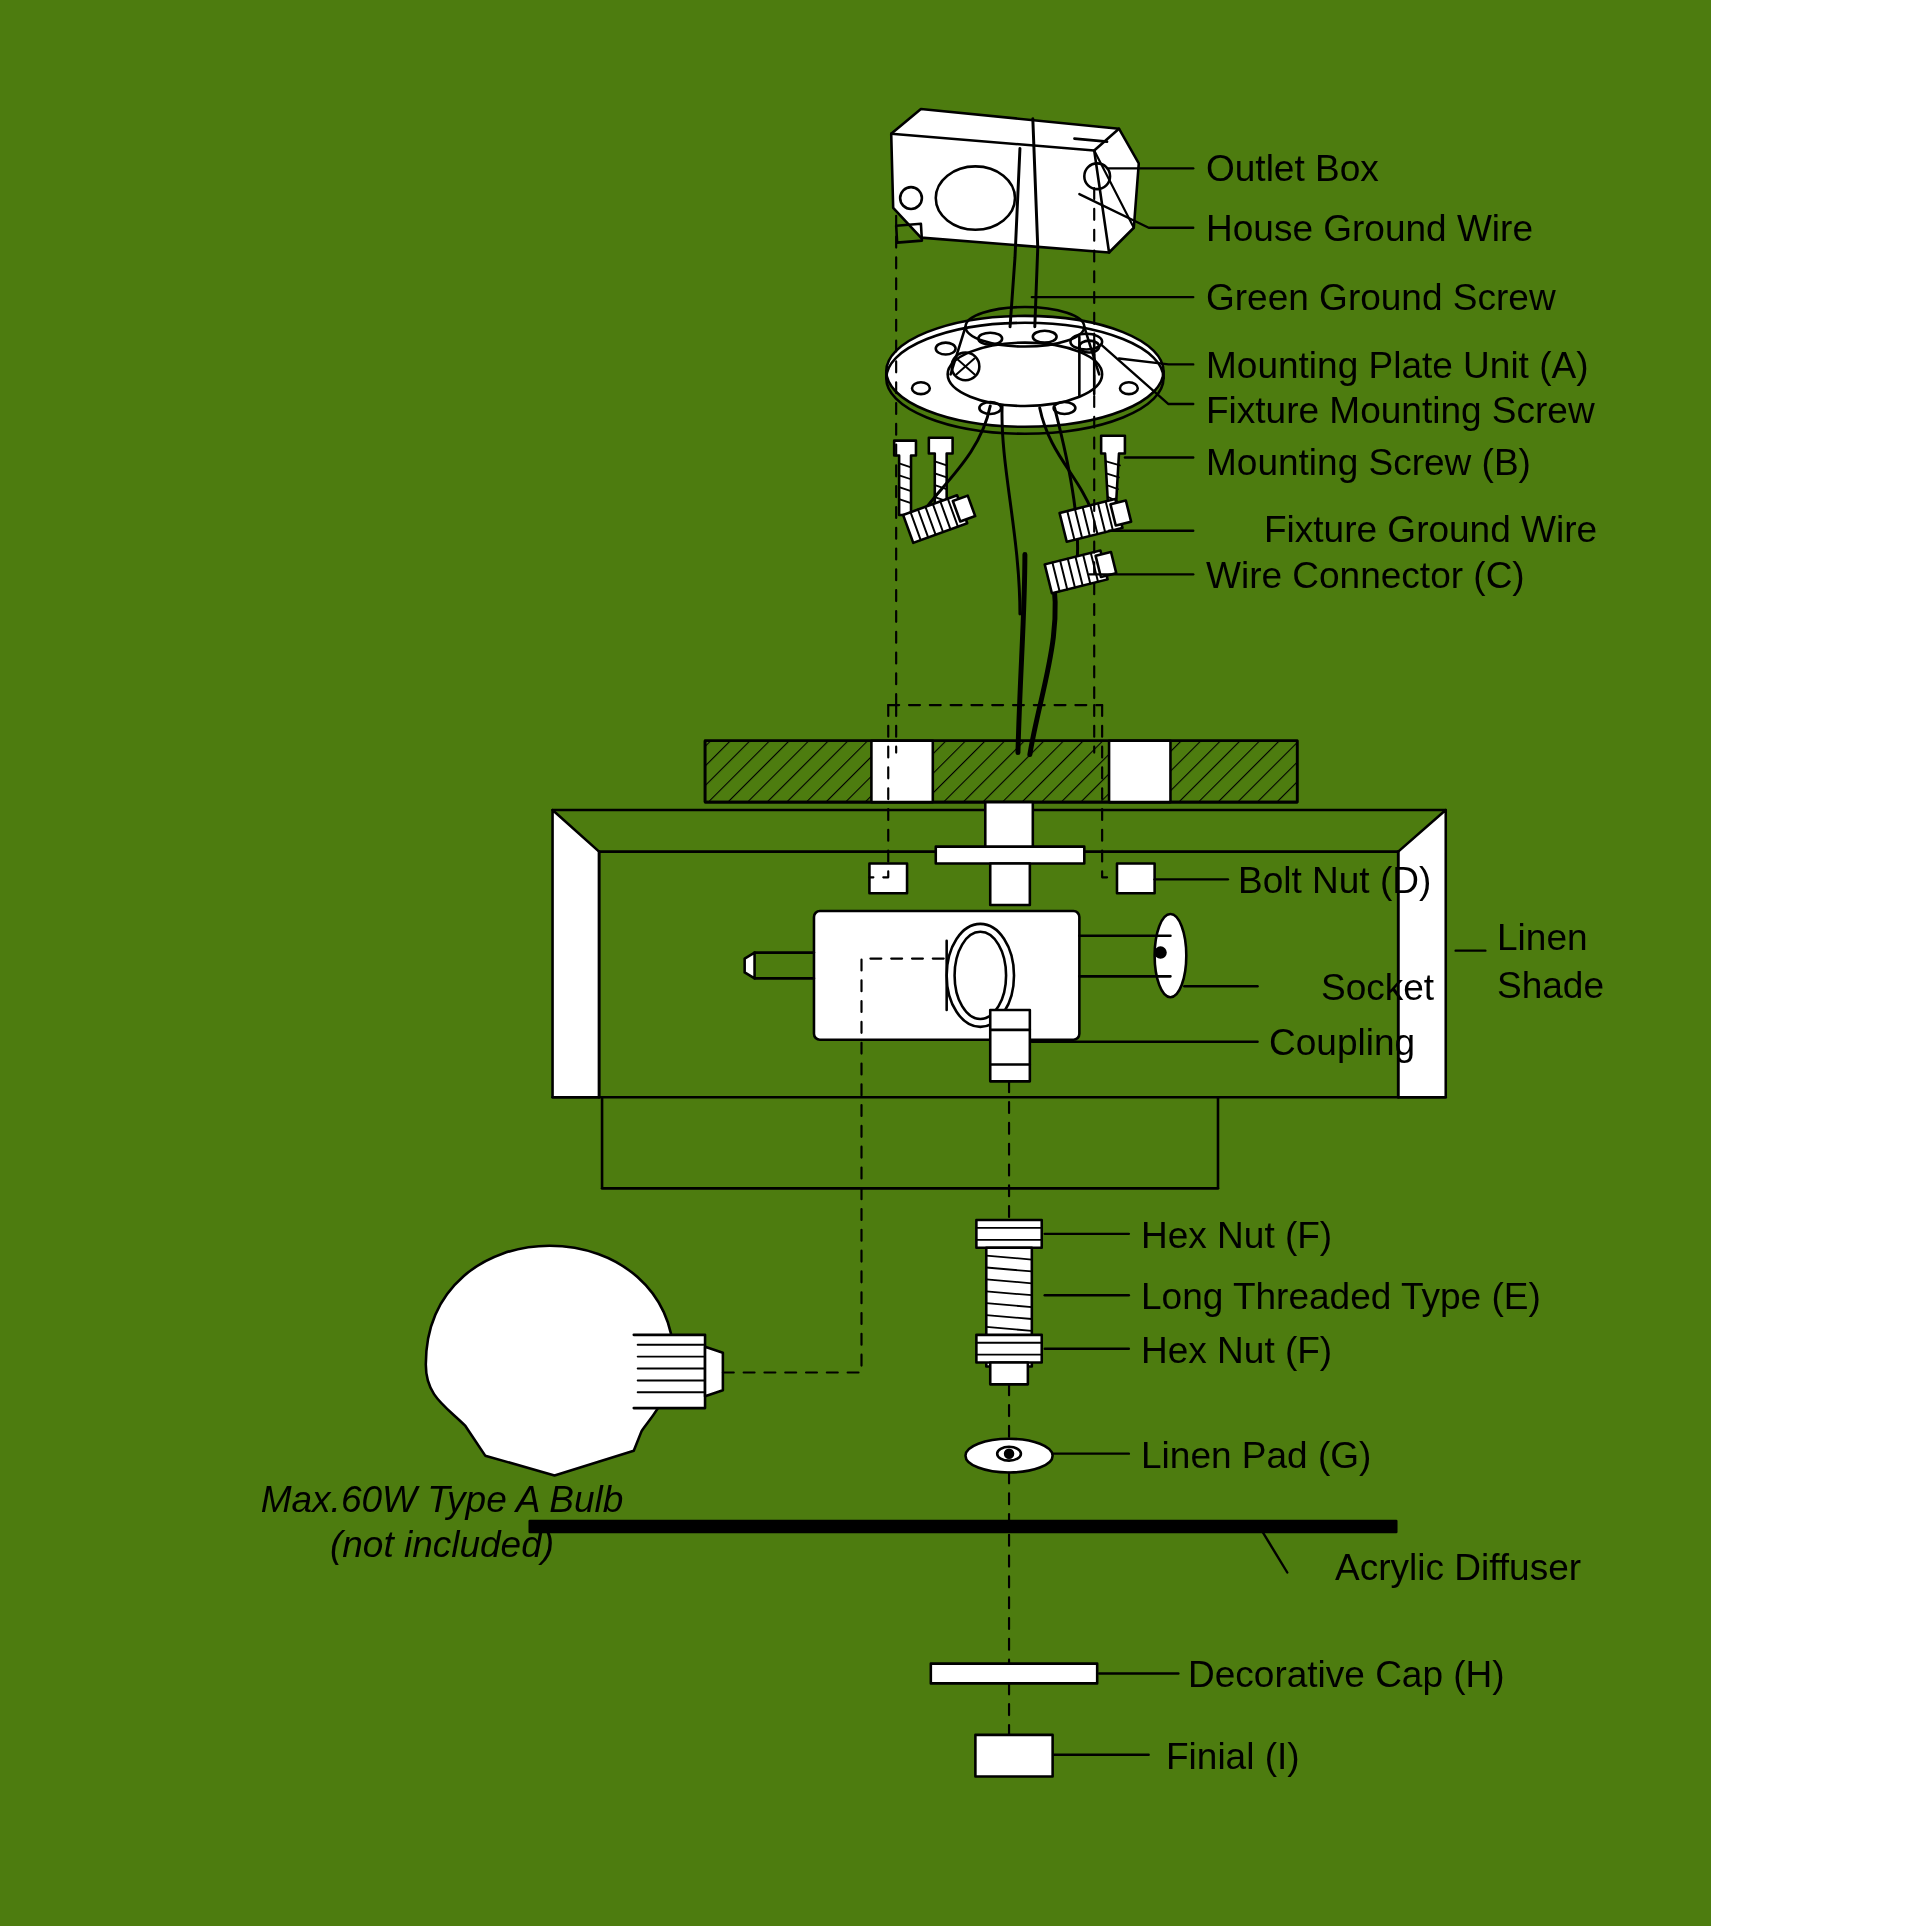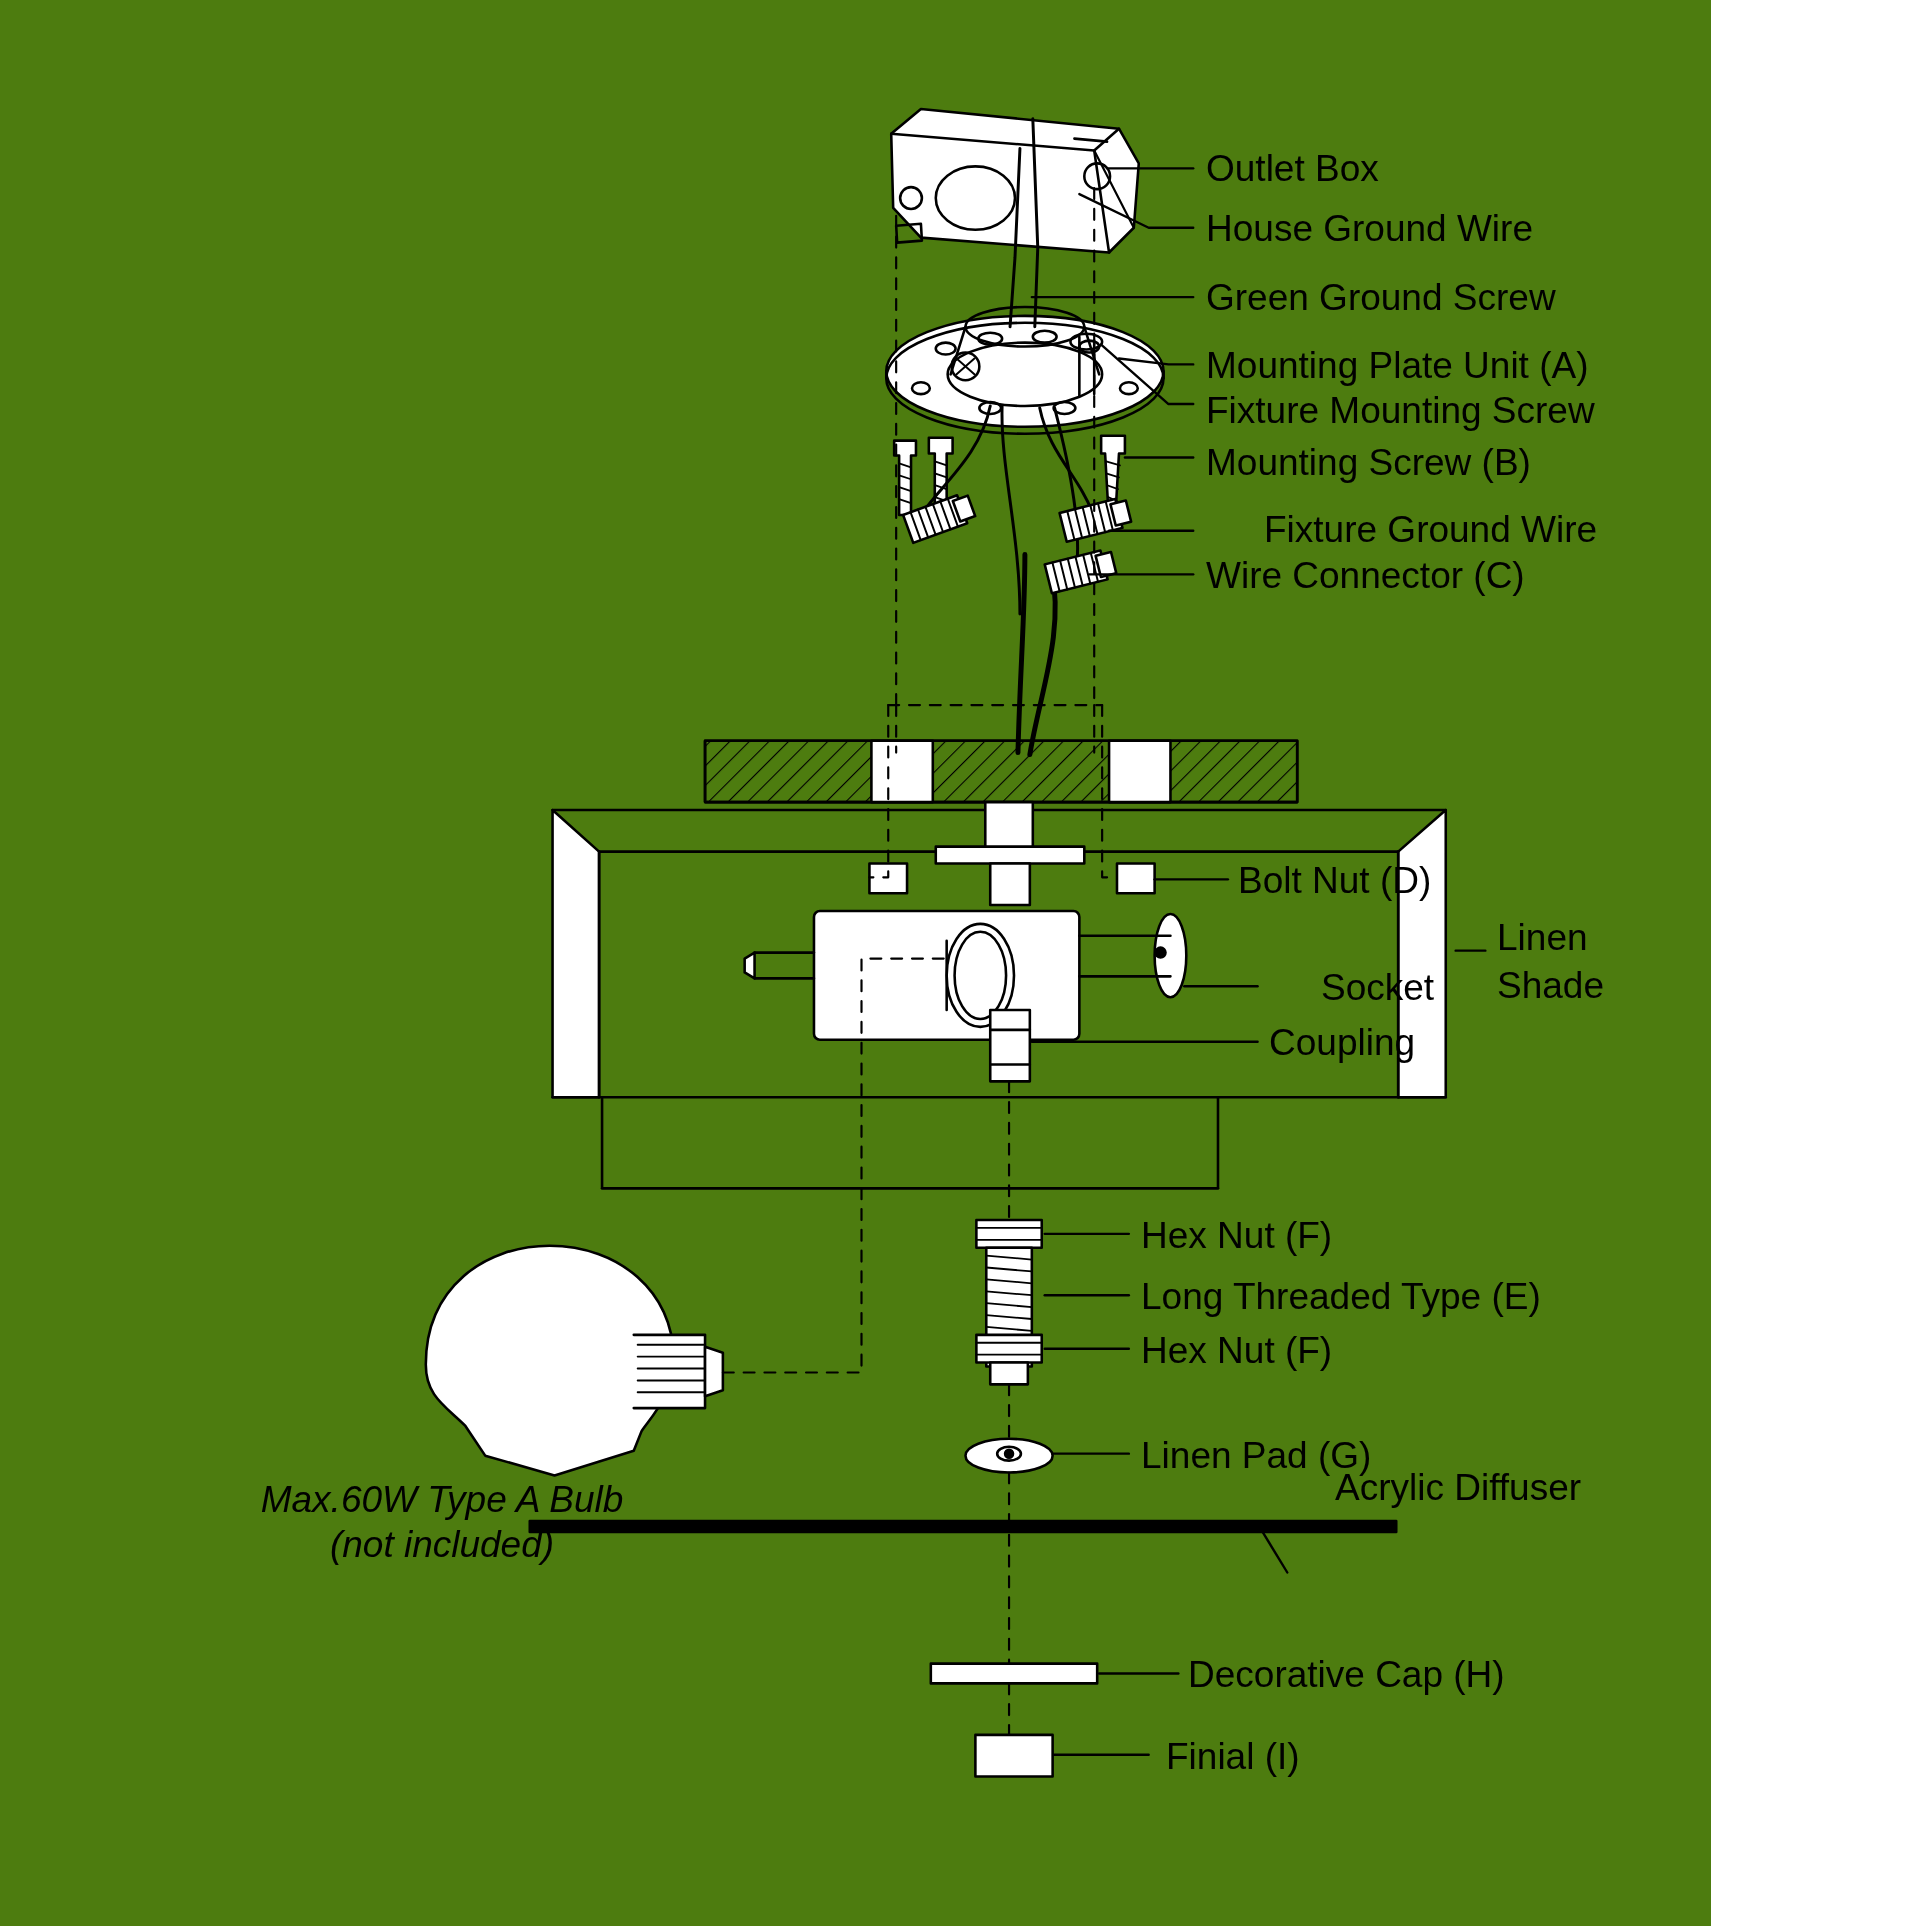--- a/index.html
+++ b/index.html
@@ -260,21 +260,21 @@
   <div class="lbl" style="left:1497px; top:964px;">Shade</div>
 
   <div class="lbl" style="left:1293px; top:966px;margin-left:28px;">Socket</div>
   <div class="lbl" style="left:1269px; top:1021px;">Coupling</div>
 
   <div class="lbl" style="left:1141px; top:1214px;">Hex Nut (F)</div>
   <div class="lbl" style="left:1141px; top:1275px;">Long Threaded Type (E)</div>
   <div class="lbl" style="left:1141px; top:1329px;">Hex Nut (F)</div>
   <div class="lbl" style="left:1141px; top:1434px;">Linen Pad (G)</div>
 
-  <div class="lbl" style="left:1335px; top:1466px;">Acrylic Diffuser</div>
+  <div class="lbl" style="left:1335px; top:1546px;">Acrylic Diffuser</div>
 
   <div class="lbl" style="left:1188px; top:1653px;">Decorative Cap (H)</div>
   <div class="lbl" style="left:1166px; top:1735px;">Finial (I)</div>
 
   <div class="bulb-note" style="left:234px; top:1477px; width:416px;font-style:italic;">
     <div>Max.60W Type A Bulb</div>
     <div>(not included)</div>
   </div>
 
 </div>

